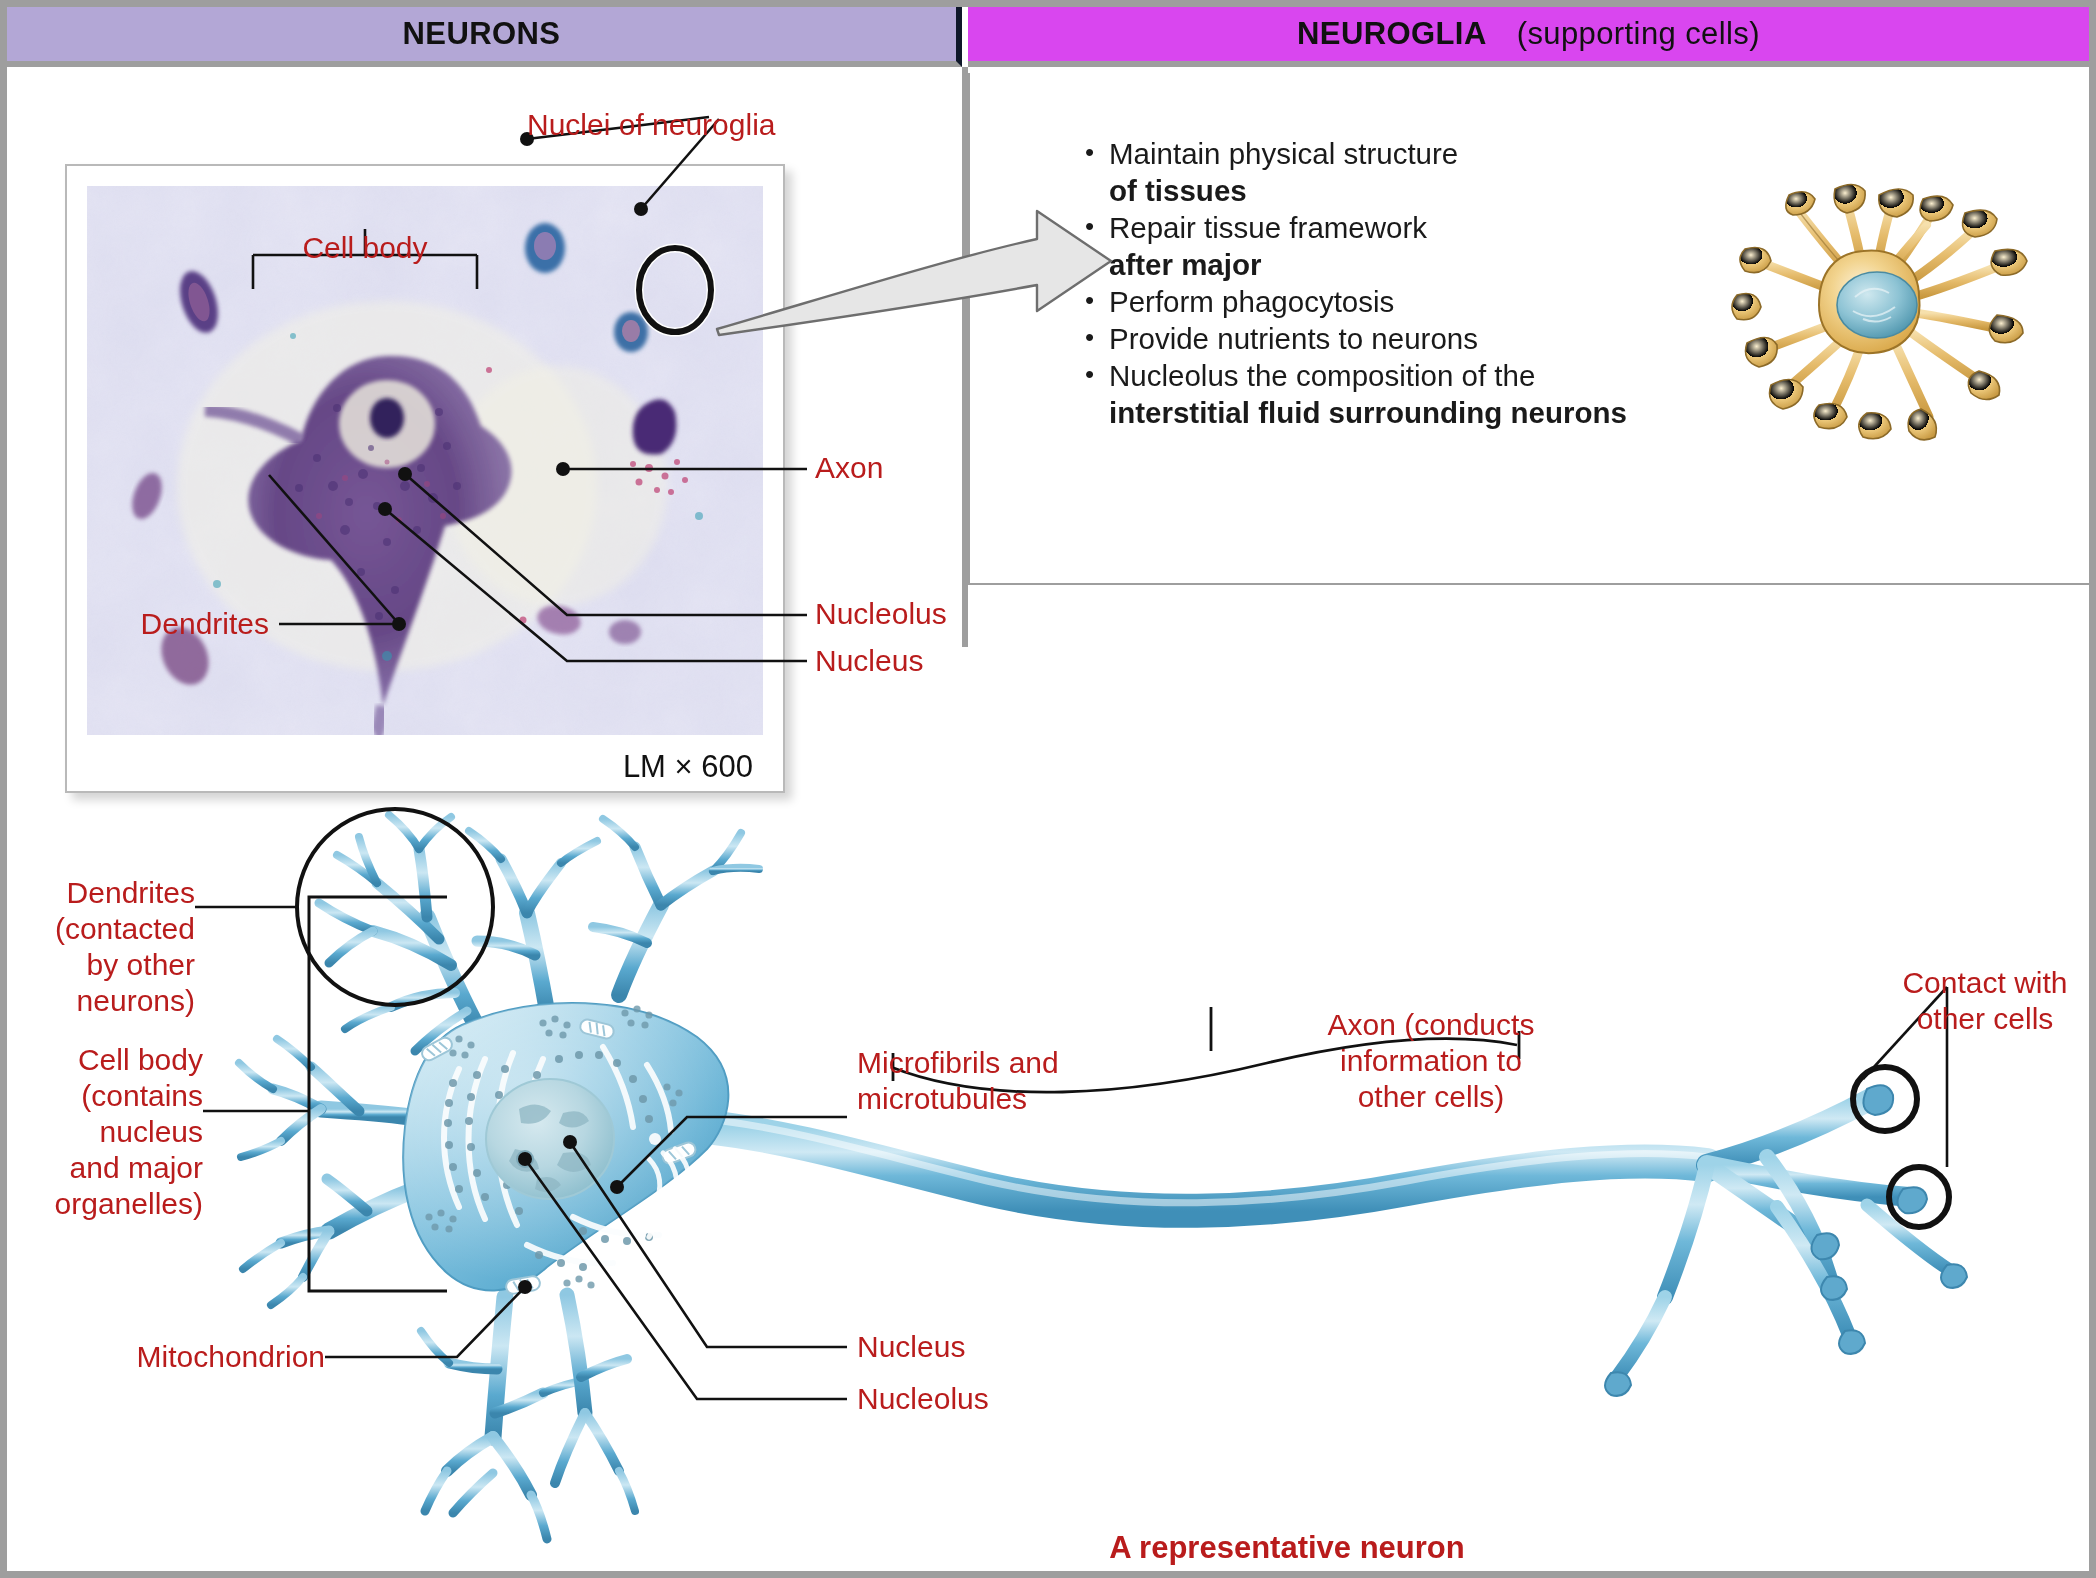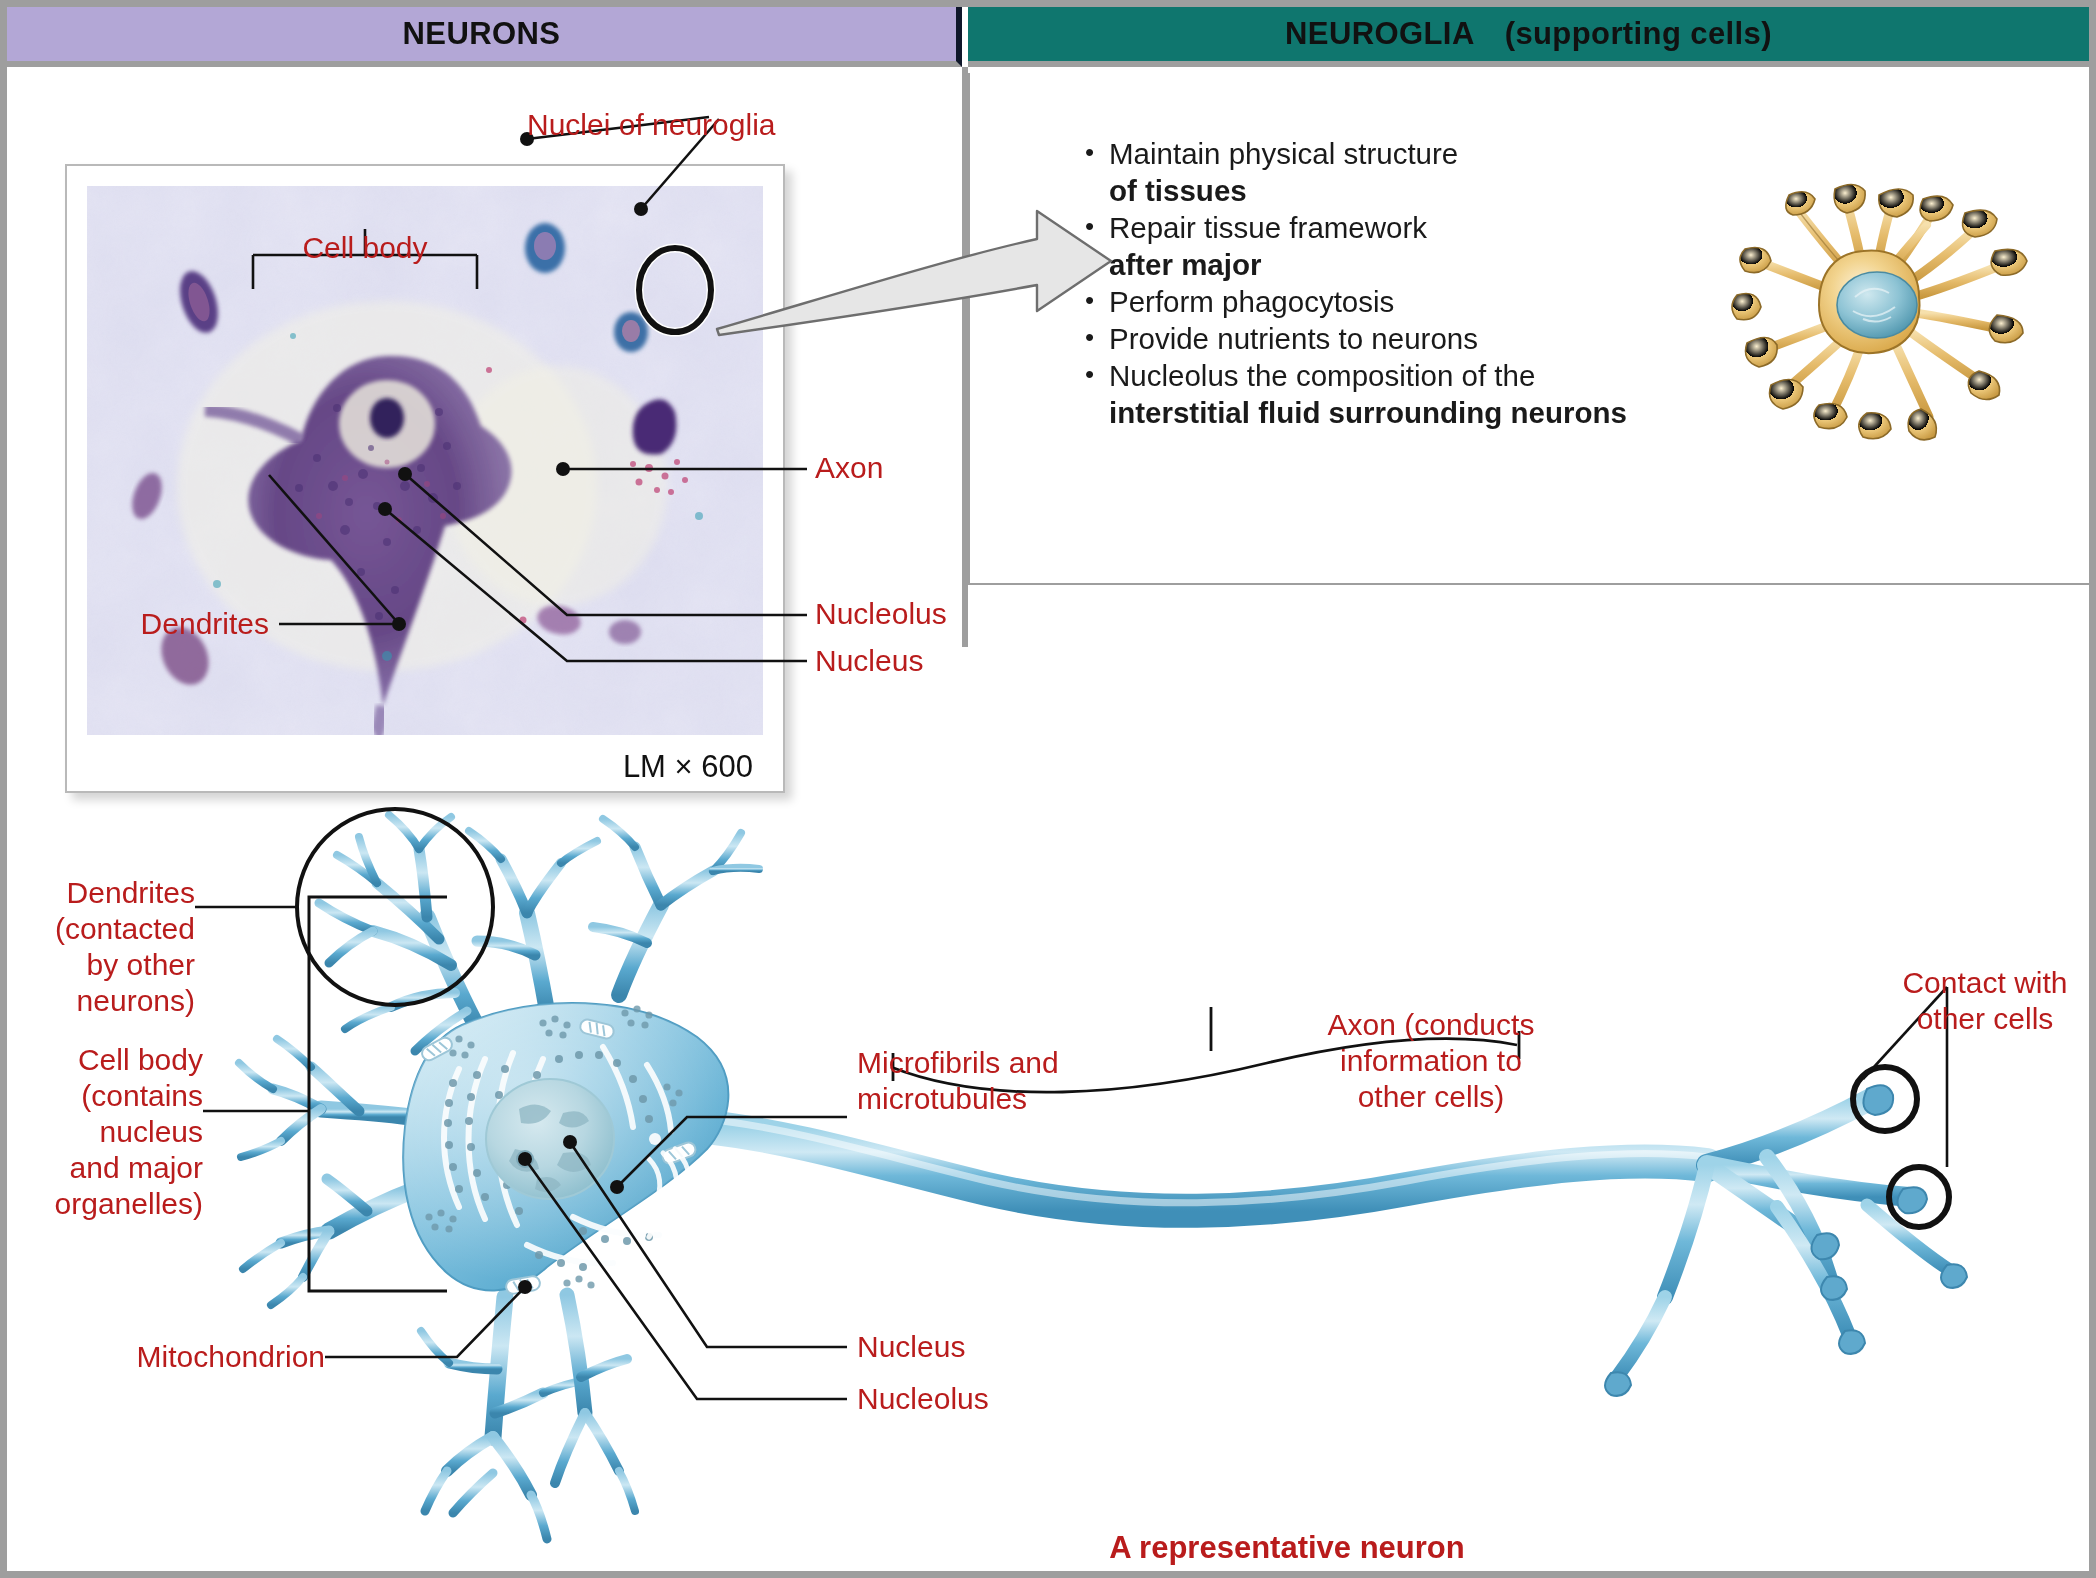--- a/index.html
+++ b/index.html
@@ -6,22 +6,22 @@
   body{font-family:"Liberation Sans",sans-serif;}
   #fig{
     position:relative;width:2096px;height:1578px;
     background:#ffffff;box-sizing:border-box;
     border:7px solid #9e9e9e;
     overflow:hidden;
   }
   .hdr{position:absolute;top:0;height:60px;display:flex;align-items:center;justify-content:center;
        font-size:31px;font-weight:bold;color:#111;letter-spacing:.4px;box-sizing:border-box;}
   #hdrNeurons{left:0;width:955px;background:#b3a7d6;border-right:6px solid #0f172a;border-bottom:6px solid #9e9e9e;}
-  #hdrGlia{left:961px;right:0;background:#0f766e;border-bottom:6px solid #9e9e9e;gap:30px;}
-  .hdr .light{font-weight:bold;}
+  #hdrGlia{left:961px;right:0;background:#d946ef;border-bottom:6px solid #9e9e9e;gap:30px;}
+  .hdr .light{font-weight:normal;}
 
   #vdiv{position:absolute;left:955px;top:60px;width:6px;height:580px;background:#9e9e9e;}
 
   
   #gliaBox{position:absolute;left:961px;top:66px;right:0px;height:512px;
            border:2px solid #9e9e9e;border-top:none;border-right:none;box-sizing:border-box;background:#fff;}
   #gliaList{position:absolute;left:1076px;top:128px;width:600px;font-size:29.5px;line-height:37px;color:#1a1a1a;}
   #gliaList .li{position:relative;padding-left:26px;margin-bottom:0px;}
   #gliaList .li .bul{position:absolute;left:2px;top:-1px;font-size:26px;line-height:37px;}
   #gliaList .li .l2{display:block;padding-left:0px;font-weight:bold;}

